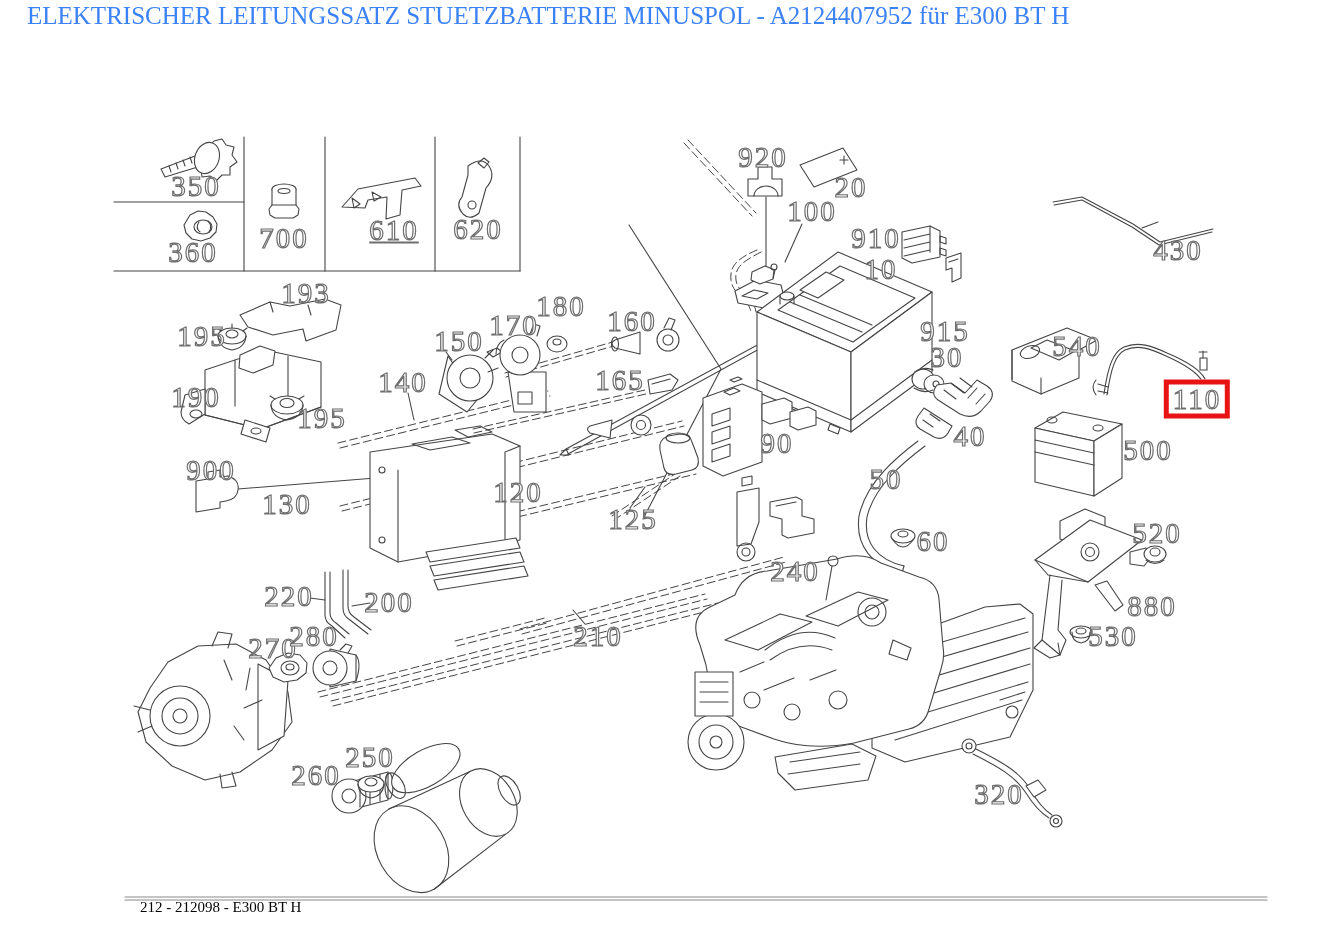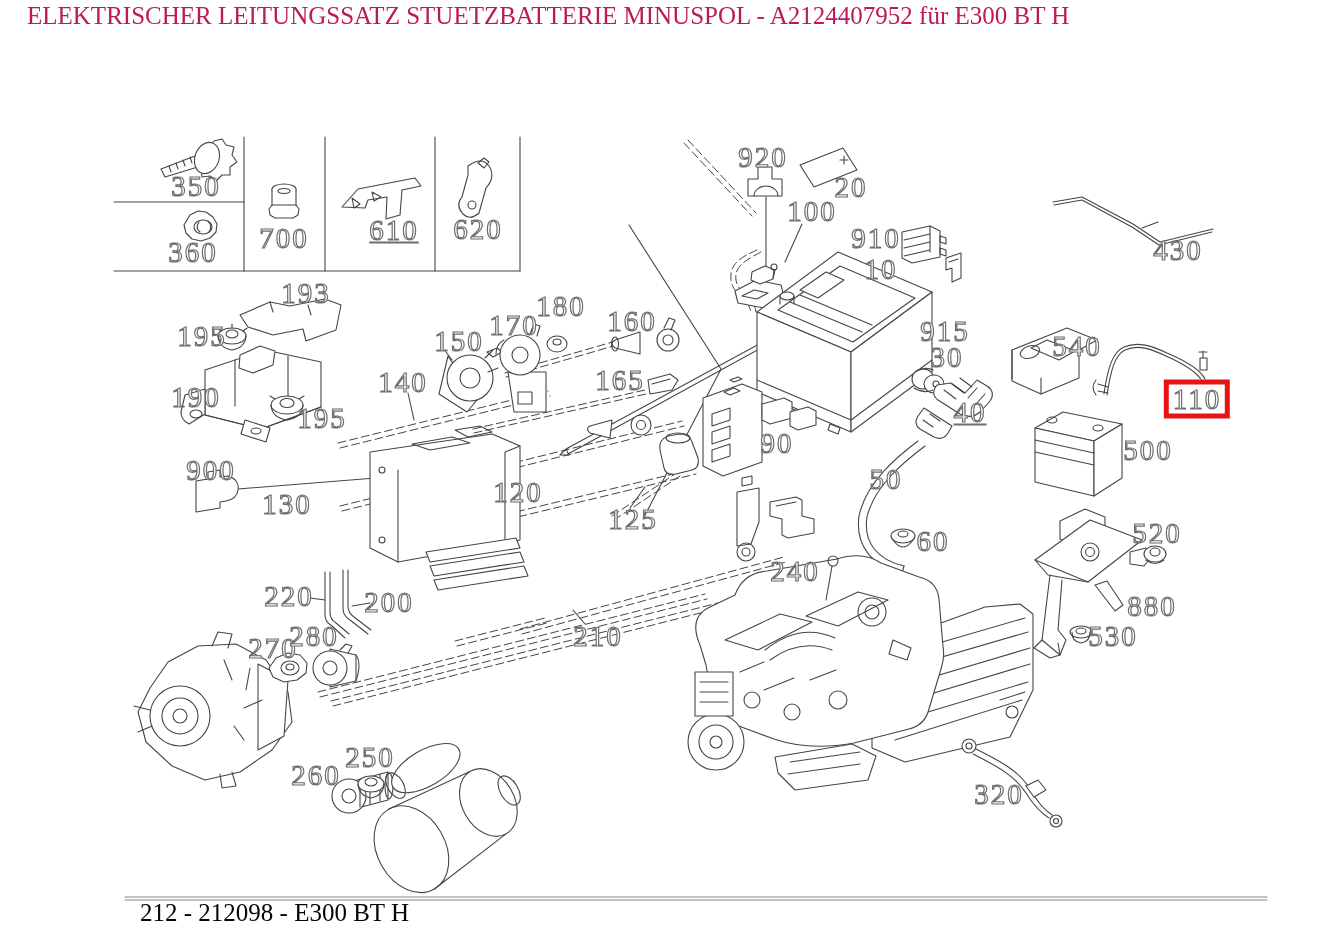--- a/index.html
+++ b/index.html
@@ -1,31 +1,31 @@
 <!DOCTYPE html>
 <html><head>
 <meta charset="utf-8">
 <style>
   html,body{margin:0;padding:0;background:#fff;}
   body{width:1326px;height:937px;position:relative;overflow:hidden;
        font-family:"Liberation Serif",serif;color:#000;}
   .page-title{position:absolute;left:27px;top:2px;font-size:25px;white-space:nowrap;
-              color:#be185d;letter-spacing:0px;}
+              color:#3b82f6;letter-spacing:0px;}
   #diagram-svg{position:absolute;left:0;top:0;}
   #diagram-svg path,#diagram-svg line,#diagram-svg polyline,#diagram-svg polygon,
   #diagram-svg ellipse,#diagram-svg circle,#diagram-svg rect{
       fill:none;stroke:#454545;stroke-width:1.1;stroke-linejoin:round;stroke-linecap:round;}
   #diagram-svg .wfill{fill:#ffffff;}
   #diagram-svg .cable{stroke-dasharray:8 4;stroke-width:1;}
   #diagram-svg .rule{stroke:#8a8a8a;}
   .part-label{position:absolute;transform:translate(-50%,-50%);
       font-size:29px;line-height:1;letter-spacing:2px;white-space:nowrap;
       color:#fcfcfc;-webkit-text-stroke:1.2px #6e6e6e;}
   .part-label.highlighted{background:#fff;padding:0 4px;}
-  .footer-text{position:absolute;left:140px;top:899px;font-size:25px;color:#050505;}
+  .footer-text{position:absolute;left:140px;top:899px;font-size:15px;color:#050505;}
 </style>
 </head>
 <body>
 
 <div class="page-title">ELEKTRISCHER LEITUNGSSATZ STUETZBATTERIE MINUSPOL - A2124407952 für E300 BT H</div>
 
 <svg id="diagram-svg" width="1326" height="937" viewBox="0 0 1326 937">
 
   <g>
     <line x1="244" y1="137" x2="244" y2="271"></line>
@@ -415,21 +415,21 @@
     <div class="part-label" style="left: 632px; top: 321px;">160</div>
     <div class="part-label" style="left: 459px; top: 341px;">150</div>
     <div class="part-label" style="left: 403px; top: 382px;">140</div>
     <div class="part-label" style="left: 620px; top: 380px;">165</div>
     <div class="part-label" style="left: 947px; top: 357px;">30</div>
     <div class="part-label" style="left: 1077px; top: 346px;">540</div>
     <div class="part-label" style="left: 196px; top: 397px;">190</div>
     <div class="part-label" style="left: 322px; top: 418px;">195</div>
     <div class="part-label highlighted" style="left: 1197px; top: 399px; border: 5px solid rgb(232, 19, 19);">110</div>
     <div class="part-label" style="left: 777px; top: 443px;">90</div>
-    <div class="part-label" style="left: 970px; top: 412px; text-decoration: underline;">40</div>
+    <div class="part-label" style="left: 970px; top: 436px;">40</div>
     <div class="part-label" style="left: 1148px; top: 450px;">500</div>
     <div class="part-label" style="left: 211px; top: 470px;">900</div>
     <div class="part-label" style="left: 287px; top: 504px;">130</div>
     <div class="part-label" style="left: 518px; top: 492px;">120</div>
     <div class="part-label" style="left: 886px; top: 479px;">50</div>
     <div class="part-label" style="left: 633px; top: 519px;">125</div>
     <div class="part-label" style="left: 1157px; top: 533px;">520</div>
     <div class="part-label" style="left: 933px; top: 541px;">60</div>
     <div class="part-label" style="left: 795px; top: 571px;">240</div>
     <div class="part-label" style="left: 1152px; top: 606px;">880</div>

